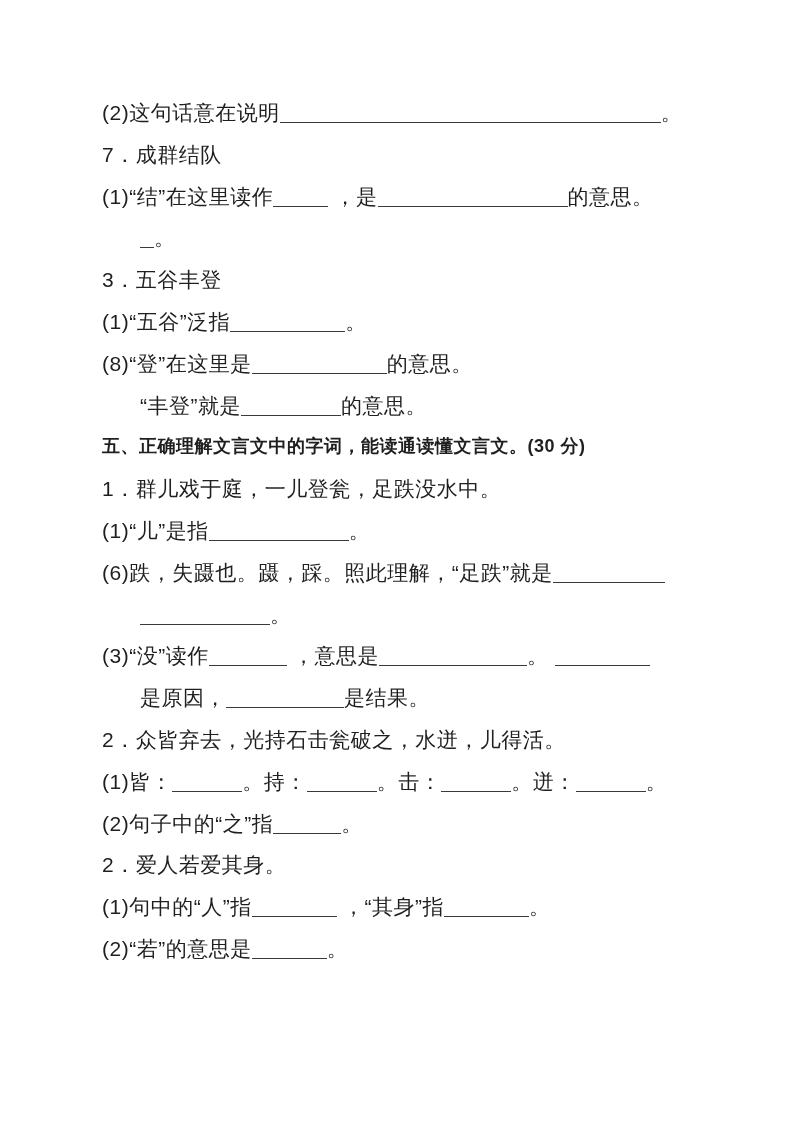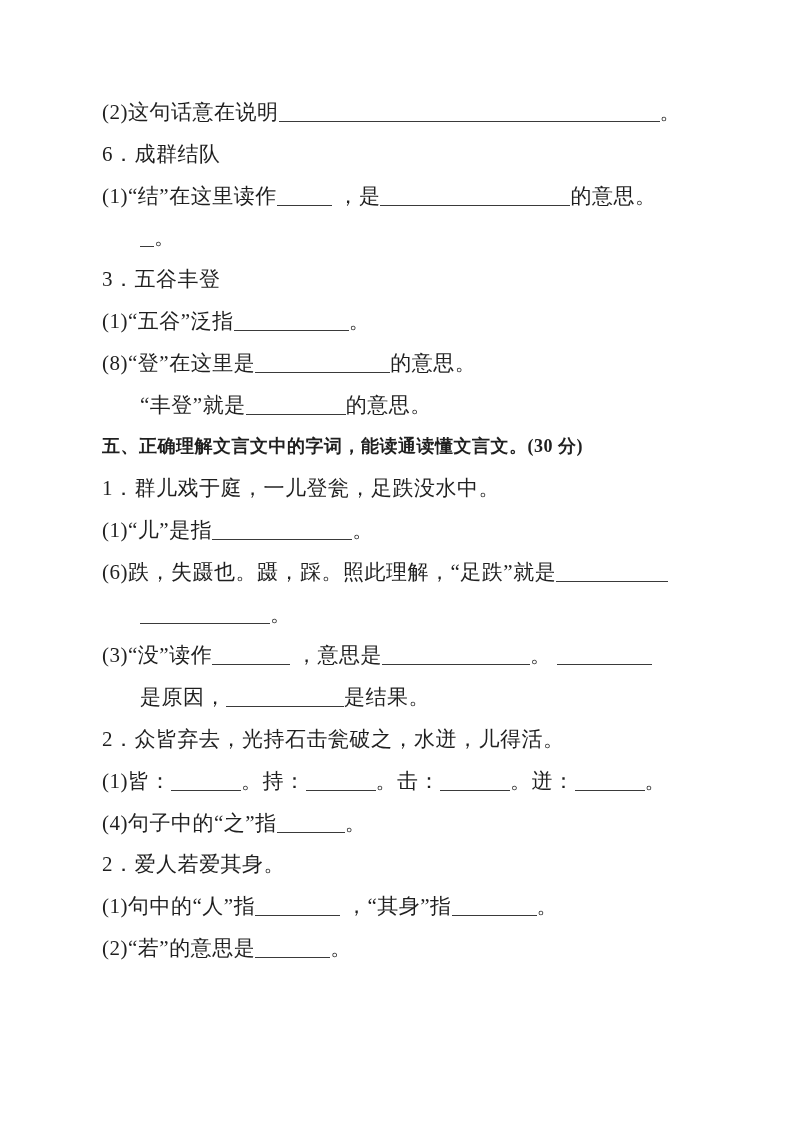--- a/index.html
+++ b/index.html
@@ -6,21 +6,21 @@
     margin: 0;
     padding: 0;
     background: #ffffff;
   }
   .page {
     position: relative;
     width: 793px;
     height: 1122px;
     background: var(--bg, #ffffff);
     overflow: hidden;
-    font-family: Liberation Serif, serif;
+    font-family: Liberation Sans, sans-serif;
     color: var(--text, #1f1f1f);
     border-radius: 29px;
   }
   .content {
     position: absolute;
     left: 102px;
     top: 92px;
     width: 600px;
   }
   .line {
@@ -40,34 +40,34 @@
     border-bottom: 1.6px solid var(--line, #3a3a3a);
     margin-bottom: -3px;
   }
 </style>
 </head>
 <body>
 
 <div class="page" style="--bg: #ffffff; --text: #1f1f1f; --line: #3a3a3a;">
   <div class="content">
       <div class="line"><span>(2)这句话意在说明</span><span class="blank" style="width: 381px;"></span><span>。</span></div>
-      <div class="line"><span>6．成群结队</span></div>
+      <div class="line"><span>7．成群结队</span></div>
       <div class="line"><span>(1)“结”在这里读作</span><span class="blank" style="width: 55px;"></span><span> ，是</span><span class="blank" style="width: 190px;"></span><span>的意思。</span></div>
       <div class="line" style="padding-left: 38px;"><span class="blank" style="width: 14px;"></span><span>。</span></div>
       <div class="line"><span>3．五谷丰登</span></div>
       <div class="line"><span>(1)“五谷”泛指</span><span class="blank" style="width: 115px;"></span><span>。</span></div>
       <div class="line"><span>(8)“登”在这里是</span><span class="blank" style="width: 135px;"></span><span>的意思。</span></div>
       <div class="line" style="padding-left: 38px;"><span>“丰登”就是</span><span class="blank" style="width: 100px;"></span><span>的意思。</span></div>
       <div class="line bold"><span>五、正确理解文言文中的字词，能读通读懂文言文。(30 分)</span></div>
       <div class="line"><span>1．群儿戏于庭，一儿登瓮，足跌没水中。</span></div>
       <div class="line"><span>(1)“儿”是指</span><span class="blank" style="width: 140px;"></span><span>。</span></div>
       <div class="line"><span>(6)跌，失蹑也。蹑，踩。照此理解，“足跌”就是</span><span class="blank" style="width: 112px;"></span></div>
       <div class="line" style="padding-left: 38px;"><span class="blank" style="width: 130px;"></span><span>。</span></div>
       <div class="line"><span>(3)“没”读作</span><span class="blank" style="width: 78px;"></span><span> ，意思是</span><span class="blank" style="width: 148px;"></span><span>。 </span><span class="blank" style="width: 95px;"></span></div>
       <div class="line" style="padding-left: 38px;"><span>是原因，</span><span class="blank" style="width: 118px;"></span><span>是结果。</span></div>
       <div class="line"><span>2．众皆弃去，光持石击瓮破之，水迸，儿得活。</span></div>
       <div class="line"><span>(1)皆：</span><span class="blank" style="width: 70px;"></span><span>。持：</span><span class="blank" style="width: 70px;"></span><span>。击：</span><span class="blank" style="width: 70px;"></span><span>。迸：</span><span class="blank" style="width: 70px;"></span><span>。</span></div>
-      <div class="line"><span>(4)句子中的“之”指</span><span class="blank" style="width: 68px;"></span><span>。</span></div>
+      <div class="line"><span>(2)句子中的“之”指</span><span class="blank" style="width: 68px;"></span><span>。</span></div>
       <div class="line"><span>2．爱人若爱其身。</span></div>
       <div class="line"><span>(1)句中的“人”指</span><span class="blank" style="width: 85px;"></span><span> ，“其身”指</span><span class="blank" style="width: 85px;"></span><span>。</span></div>
       <div class="line"><span>(2)“若”的意思是</span><span class="blank" style="width: 75px;"></span><span>。</span></div>
     </div>
 </div>
 
 </body></html>

